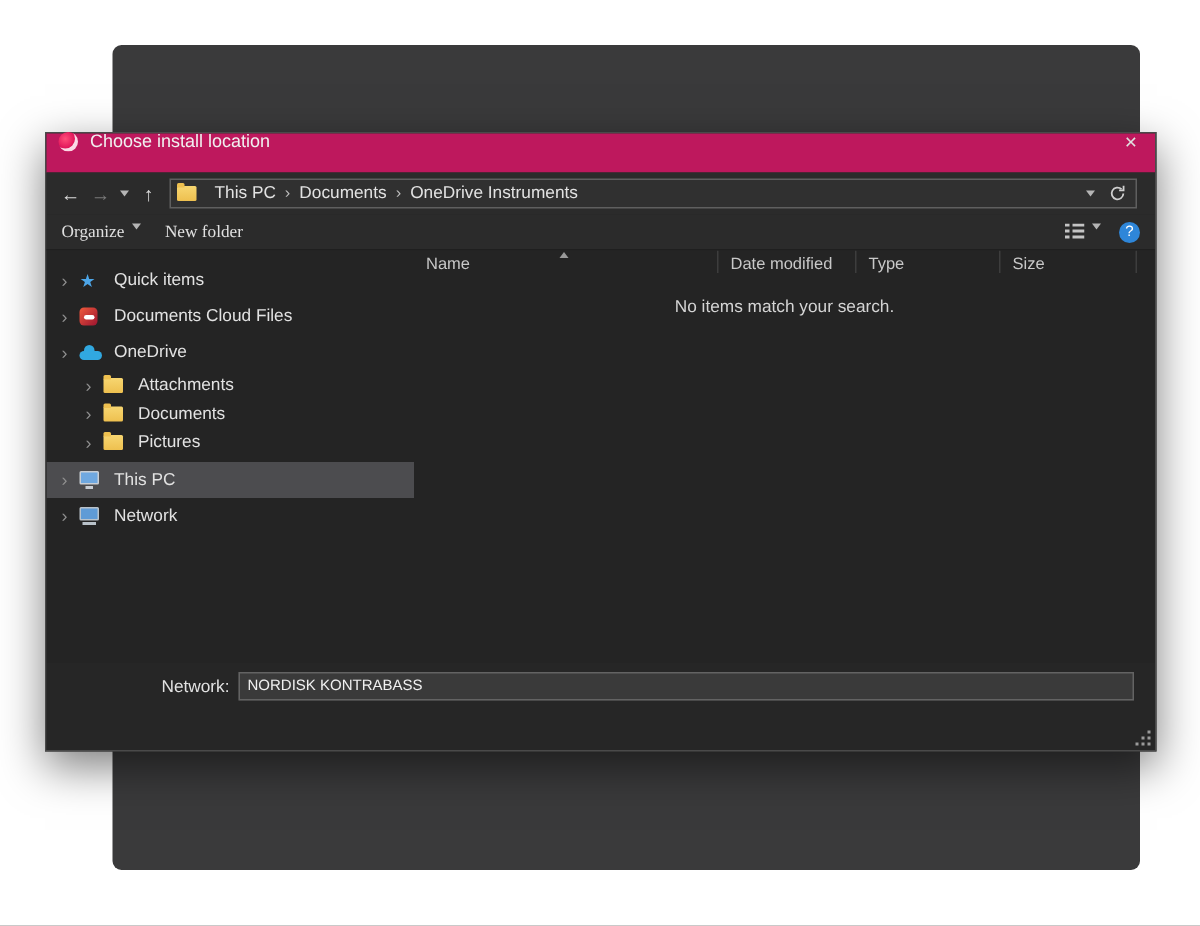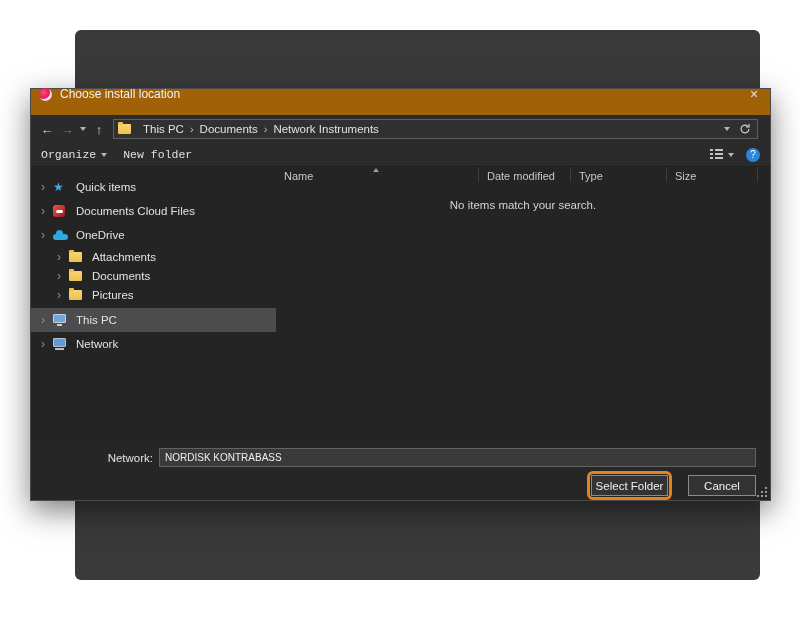--- a/index.html
+++ b/index.html
@@ -9,21 +9,21 @@
 
   .backdrop { position:absolute; left:75px; top:30px; width:685px; height:550px;
               background:#3a3a3b; border-radius:6px; }
 
   .dialog { position:absolute; left:30px; top:88px; width:741px; height:413px;
             background:#262626; border:1px solid #4a4a4a;
             box-shadow:0 10px 28px rgba(0,0,0,.5);
             display:flex; flex-direction:column; color:#e6e6e6; font-size:12px; }
 
   
-  .titlebar { height:26px; background:#a16207; display:flex; align-items:center; padding:0 0 16px 8px; flex:0 0 auto; }
+  .titlebar { height:26px; background:#be185d; display:flex; align-items:center; padding:0 0 16px 8px; flex:0 0 auto; }
   .brand { width:13px; height:13px; border-radius:50%;
            background:radial-gradient(circle at 35% 35%, #ff4d79, #d6004f 72%);
            box-shadow:inset -2px -2px 0 0 rgba(255,255,255,.85); flex:0 0 auto; }
   .dlg-title { margin-left:8px; font-size:12px; color:#f0f0f0; }
   .close-btn { margin-left:auto; width:32px; height:26px; background:transparent; border:none;
                color:#e0e0e0; font-size:14px; line-height:26px; text-align:center; cursor:pointer; }
 
   
   .navbar { height:28px; background:#2b2b2b; display:flex; align-items:center; padding:0 6px; flex:0 0 auto; }
   .nav-btn { background:none; border:none; color:#d9d9d9; font-size:13px; width:20px; text-align:center; cursor:pointer; }
@@ -46,22 +46,22 @@
   .searchbox input::placeholder { color:#8f8f8f; }
   .mag { position:relative; width:11px; height:11px; flex:0 0 auto; cursor:pointer; }
   .mag::before { content:""; position:absolute; left:0; top:0; width:6px; height:6px;
                  border:1.5px solid #9f9f9f; border-radius:50%; }
   .mag::after { content:""; position:absolute; left:6px; top:7px; width:4px; height:1.5px;
                 background:#9f9f9f; transform:rotate(45deg); }
 
   
   .toolbar { height:24px; background:#2b2b2b; border-bottom:1px solid #1f1f1f;
              display:flex; align-items:center; padding:0 10px; gap:16px; flex:0 0 auto; }
-  .tool-btn { display:flex; align-items:center; gap:5px; background:none; border:none;
-              color:#e0e0e0; font-size:11.5px; font-family:Liberation Mono, monospace; cursor:pointer; }
+  .tool-btn { display:flex; align-items:flex-start; gap:5px; background:none; border:none;
+              color:#e0e0e0; font-size:11.5px; font-family:Liberation Serif, serif; cursor:pointer; }
   .tool-right { margin-left:auto; display:flex; align-items:center; gap:12px; }
   .help-btn { width:14px; height:14px; border-radius:50%; background:#2e86d9; color:#fff;
               font-size:10px; line-height:14px; text-align:center; border:none; cursor:pointer; }
 
   
   .main { flex:1; display:flex; background:#242424; overflow:hidden; }
 
   .sidebar { width:245px; padding-top:8px; flex:0 0 auto; }
   .tree-row { height:24px; display:flex; align-items:center; padding-left:10px; cursor:pointer; }
   .tree-row.child { padding-left:26px; height:19px; }
@@ -146,21 +146,21 @@
       <button class="nav-btn">↑</button>
 
       <div class="addressbar">
         <span class="ico">
             <span class="icon-folder"></span>
           </span>
         <button class="crumb">This PC</button>
         <span class="crumb-sep">›</span>
         <button class="crumb">Documents</button>
         <span class="crumb-sep">›</span>
-        <button class="crumb">Network Instruments</button>
+        <button class="crumb">OneDrive Instruments</button>
         <span class="addr-spacer"></span>
         <span class="tri-wrap">
             <span class="tri-down"></span>
           </span>
         <span class="addr-refresh">
           <svg width="12" height="12" viewBox="0 0 16 16">
             <path d="M13.2 8a5.2 5.2 0 1 1-1.6-3.8" stroke="#cfcfcf" stroke-width="1.6" fill="none"></path>
             <path d="M13.4 1.2v4h-4" fill="none" stroke="#cfcfcf" stroke-width="1.6"></path>
           </svg>
         </span>
@@ -267,23 +267,17 @@
         </div>
         <div class="empty-msg">No items match your search.</div>
       </div>
     </div>
 
     <div class="footer">
       <div class="folder-row">
         <label class="folder-label">Network:</label>
         <input class="folder-input" type="text" value="NORDISK KONTRABASS" style="">
       </div>
-      <div class="button-row">
-        <span class="hl-box">
-          <button class="wbtn btn-select">Select Folder</button>
-        </span>
-        <button class="wbtn btn-cancel">Cancel</button>
-      </div>
       <div class="grip"></div>
     </div>
 
   </div>
 </div>
 
 </body></html>

